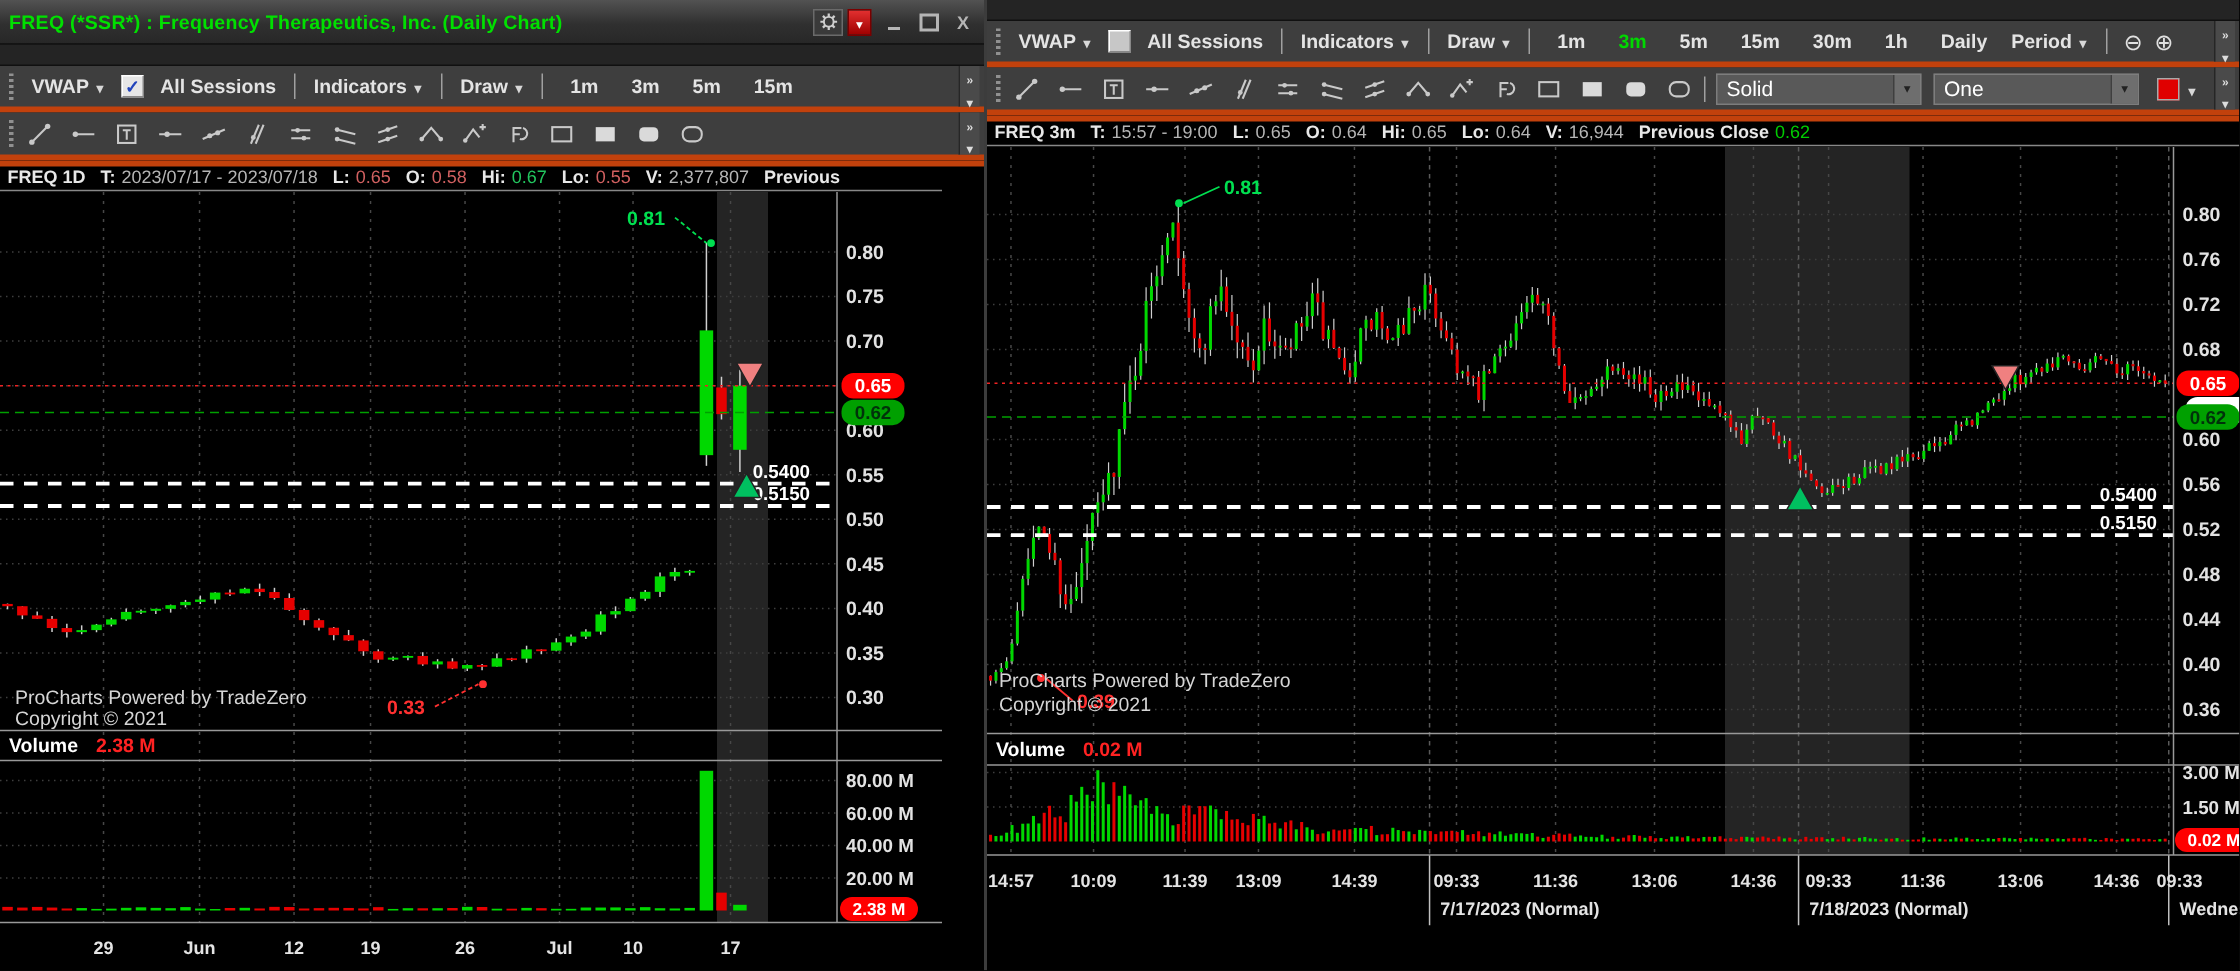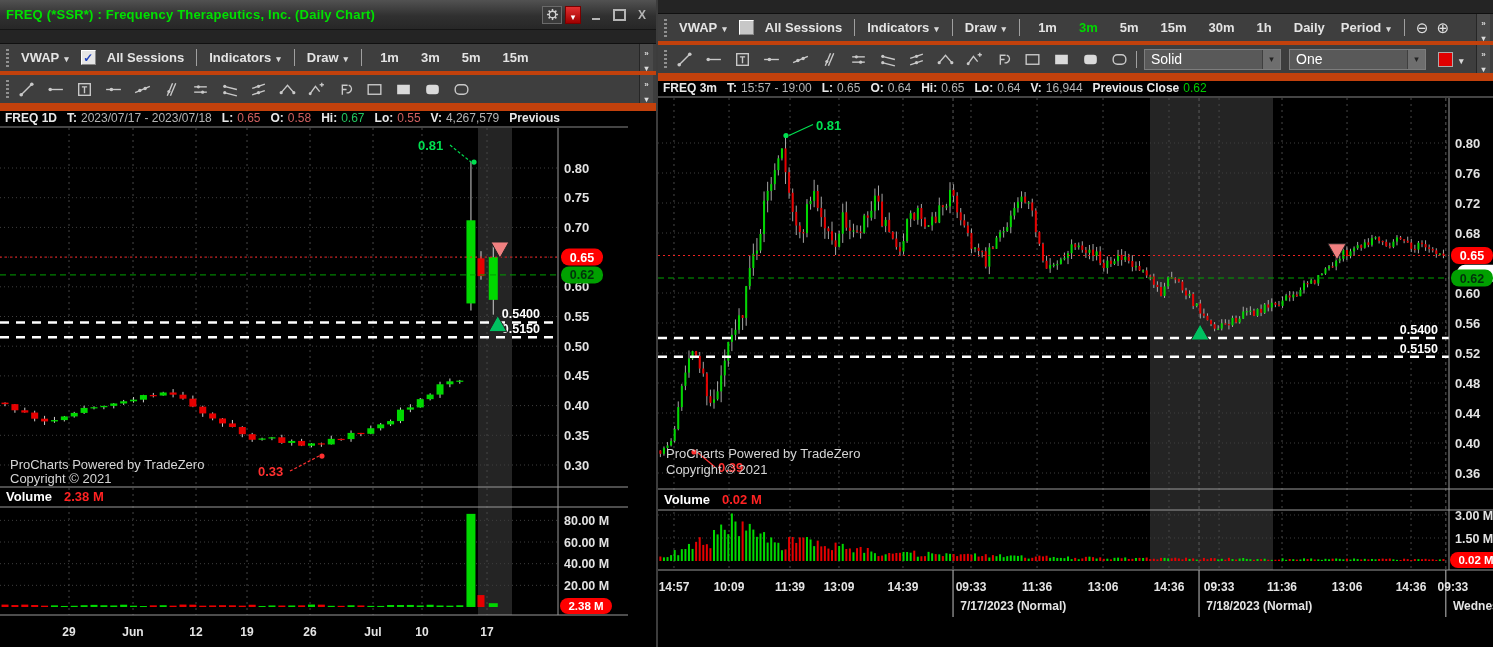--- a/index.html
+++ b/index.html
@@ -227,21 +227,21 @@
         <span class="val">2023/07/17 - 2023/07/18</span>
       <span class="lbl">L:</span>
         <span class="val vred">0.65</span>
       <span class="lbl">O:</span>
         <span class="val vred">0.58</span>
       <span class="lbl">Hi:</span>
         <span class="val vgreen">0.67</span>
       <span class="lbl">Lo:</span>
         <span class="val vred">0.55</span>
       <span class="lbl">V:</span>
-        <span class="val">4,267,579</span>
+        <span class="val">2,377,807</span>
       <span class="lbl">Previous</span>
     </div>
     <div class="chartwrap">
       <svg id="chart-left" width="628" height="522">
           <rect x="0" y="0" width="628" height="522" fill="#000"></rect>
           <rect x="478" y="3" width="34" height="487" fill="#242424"></rect>
           <line x1="0" y1="43" x2="558" y2="43" stroke="#3e3e3e" stroke-dasharray="1,3"></line>
           <line x1="0" y1="72.70000000000003" x2="558" y2="72.70000000000003" stroke="#3e3e3e" stroke-dasharray="1,3"></line>
           <line x1="0" y1="102.40000000000006" x2="558" y2="102.40000000000006" stroke="#3e3e3e" stroke-dasharray="1,3"></line>
           <line x1="0" y1="132.10000000000002" x2="558" y2="132.10000000000002" stroke="#3e3e3e" stroke-dasharray="1,3"></line>

